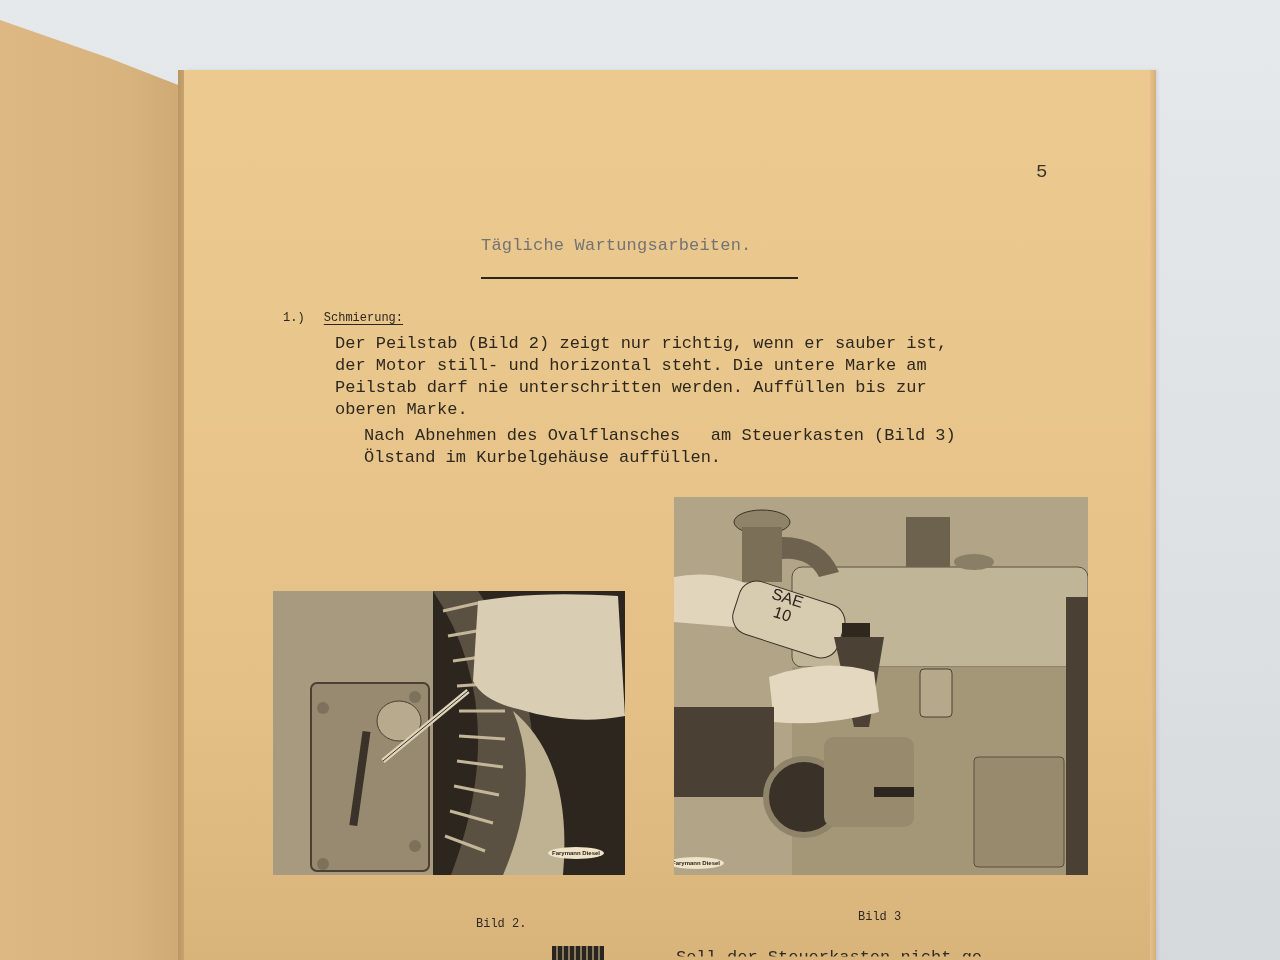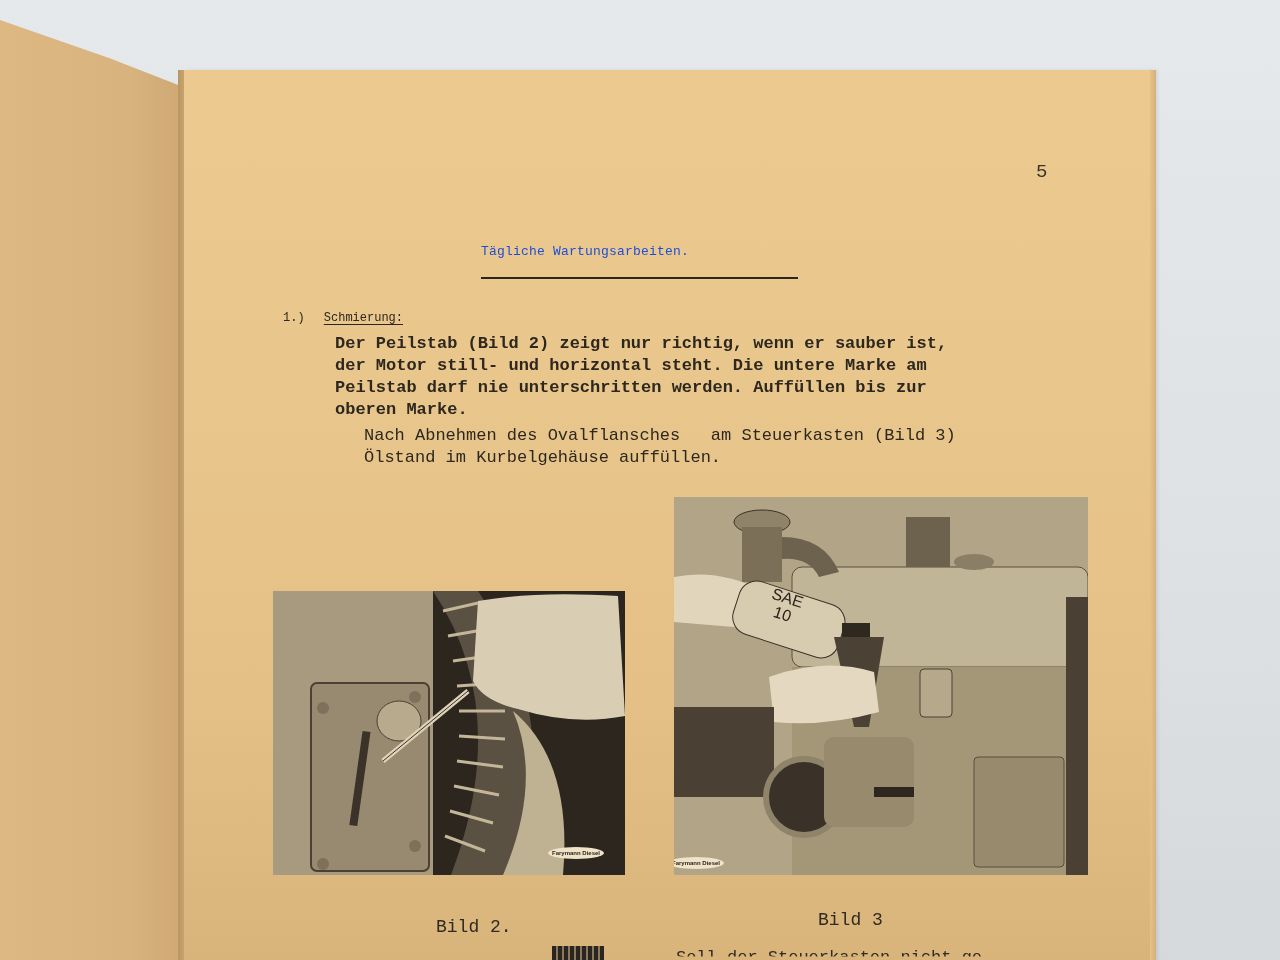--- a/index.html
+++ b/index.html
@@ -28,49 +28,49 @@
     box-shadow: 2px 0 3px rgba(0,0,0,0.08);
   }
   .page-edge {
     position:absolute; right:0; top:0; width:6px; height:100%;
     background:linear-gradient(90deg,#e6c28a,#d5b07a);
   }
   .page-number {
     position:absolute; left:1036px; top:161px; font-size:19px; color:#3a342a;
   }
   .title {
-    position:absolute; left:481px; top:244px; font-size:13px; letter-spacing:0.2px; color:#1d4ed8;
+    position:absolute; left:481px; top:236px; font-size:17px; letter-spacing:0.2px; color:#737373;
   }
   .title-rule {
     position:absolute; left:481px; top:277px; width:317px; height:2px; background:#2b261e;
   }
   .section {
     position:absolute; left:283px; top:311px; font-size:12px; color:#2b261e;
   }
   .section .num { margin-right:12px; }
   .section .heading { text-decoration:underline; text-underline-offset:3px; }
   .para {
     position:absolute; left:335px; font-size:17px; line-height:22px; color:#2d281f;
     white-space:pre; margin:0;
   }
-  .para1 { top:333px;font-weight:bold; }
+  .para1 { top:333px; }
   .para2 { top:425px;margin-left:29px; }
   .figure {
     position:absolute; overflow:hidden;
     background:#3a3329;
   }
   .fig2 { left:273px; top:591px; width:352px; height:284px; }
   .fig3 { left:674px; top:497px; width:414px; height:378px; }
   .fig-badge {
     position:absolute; background:#efe3c8; color:#2a241c;
     border-radius:50%; font-family:"Liberation Sans", sans-serif; font-weight:bold;
     font-size:6px; text-align:center; line-height:12px; padding:0 4px;
   }
   .caption {
-    position:absolute; font-size:18px; color:#2f2a22;
+    position:absolute; font-size:12px; color:#2f2a22;margin-left:40px;
   }
   .cap2 { left:436px; top:917px; }
   .cap3 { left:818px; top:910px; }
   .cut-text {
     position:absolute; left:676px; top:948px; font-size:17px; color:#2f2a22;
     white-space:pre; clip-path:inset(0 0 55% 0);
   }
   .cut-photo {
     position:absolute; left:552px; top:946px; width:52px; height:14px;
     background:repeating-linear-gradient(90deg,#2b2520 0 4px,#8a7a5d 4px 6px);

